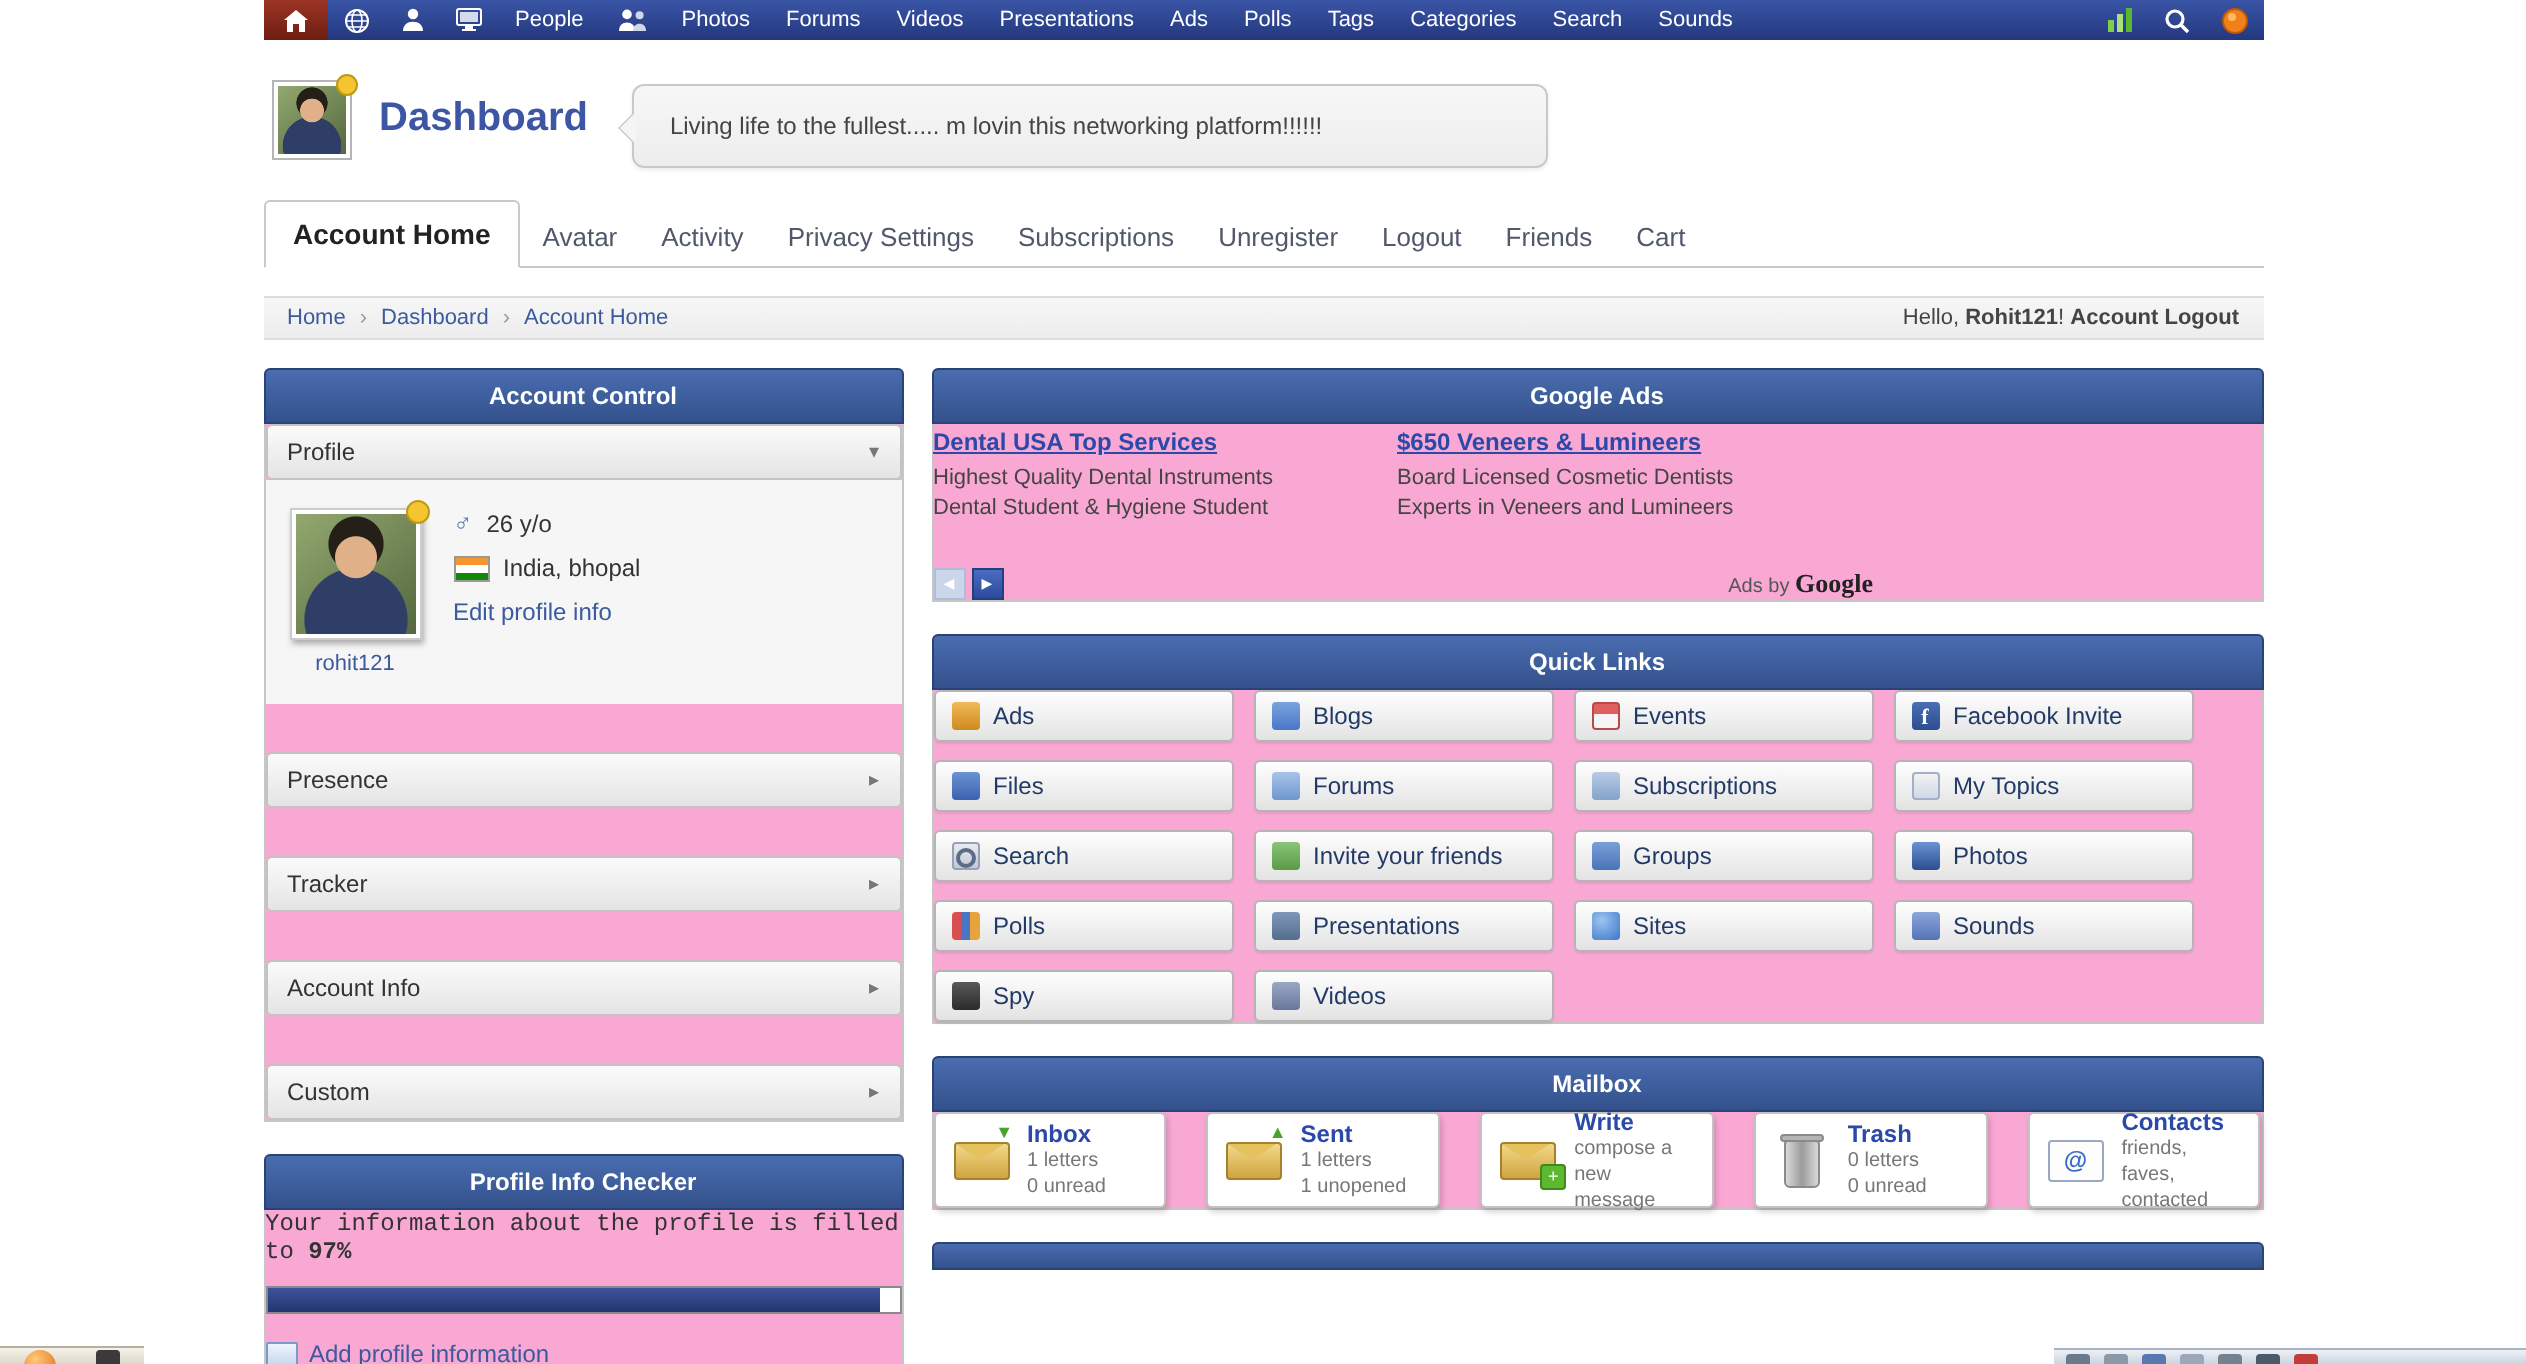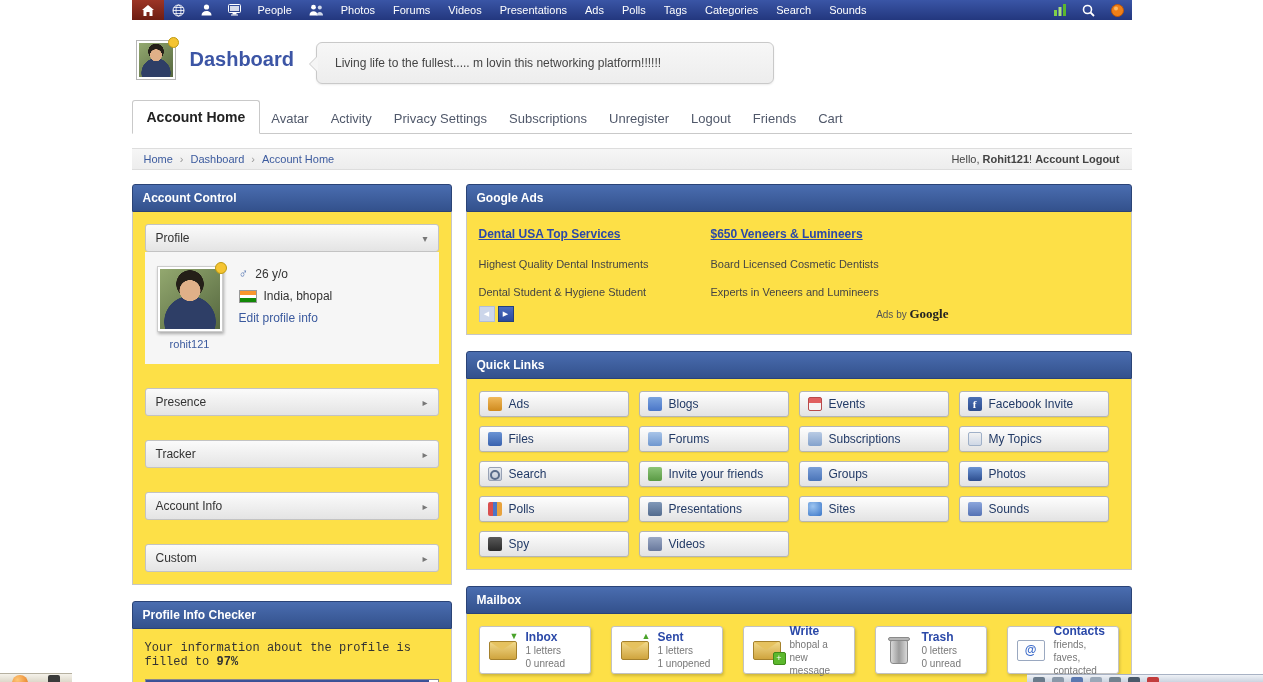--- a/index.html
+++ b/index.html
@@ -50,22 +50,22 @@
   .hello{color:#444;}
   .hello b{cursor:pointer;}
 
   
   .main{display:flex;gap:14px;margin-top:14px;align-items:flex-start;}
   .col-left{width:320px;flex:none;}
   .col-right{flex:1;min-width:0;}
   .block{margin-bottom:16px;}
   .block-h{background:linear-gradient(#4a6db0,#33518c);color:#fff;font-weight:bold;font-size:12px;
       padding:6px 10px;border:1px solid #2a4377;border-radius:3px 3px 0 0;display:flex;
-      justify-content:flex-start;align-items:center;}
-  .block-b{border:1px solid #c6c6c6;border-top:0;background:#fde047;padding:12px;}
+      justify-content:center;align-items:center;}
+  .block-b{border:1px solid #c6c6c6;border-top:0;background:#f9a8d4;}
 
   
   .acc{background:linear-gradient(#fbfbfb,#e4e4e4);border:1px solid #c3c3c3;border-radius:3px;height:26px;
       display:flex;align-items:center;justify-content:space-between;padding:0 10px;font-size:12px;color:#333;
       cursor:pointer;margin-top:24px;}
   .acc.first{margin-top:0;}
   .chev{color:#777;font-size:10px;}
   .chev-down::before{content:"\25BE";}
   .chev-right::before{content:"\25B8";}
   .profile-panel{background:#f6f6f6;padding:14px 12px;display:flex;gap:16px;}
@@ -88,22 +88,22 @@
   .progress-fill{height:100%;background:linear-gradient(#3d549b,#22366f);}
   .addlink{margin-top:13px;font-size:12px;display:flex;align-items:center;gap:6px;}
   .vcard{display:inline-block;width:14px;height:10px;background:linear-gradient(#eef4fc,#c9d9ef);
       border:1px solid #7a9ac9;border-radius:1px;flex:none;}
 
   
   .ads-wrap{width:470px;}
   .ads-row{display:flex;}
   .ad{width:232px;flex:none;}
   .ad-title{font-size:12px;font-weight:bold;color:#2b49a8;text-decoration:underline;cursor:pointer;}
-  .ad-line{font-size:11px;color:#444;margin-top:16px;}
-  .ads-foot{display:flex;justify-content:space-between;align-items:flex-end;margin-top:8px;}
+  .ad-line{font-size:11px;color:#444;margin-top:3px;}
+  .ads-foot{display:flex;justify-content:space-between;align-items:flex-end;margin-top:24px;}
   .ads-nav{display:flex;gap:3px;}
   .ads-btn{width:14px;height:14px;display:flex;align-items:center;justify-content:center;font-size:7px;
       cursor:pointer;color:#fff;}
   .ads-prev{background:#ccd6ea;border:1px solid #b0bdd8;}
   .ads-prev::before{content:"\25C0";}
   .ads-next{background:linear-gradient(#4a6cc0,#2b4a9c);border:1px solid #23407e;}
   .ads-next::before{content:"\25B6";}
   .ads-by{font-size:10px;color:#555;}
   .google-logo{font-family:"Liberation Serif",serif;font-weight:bold;font-size:13px;color:#222;}
 
@@ -495,21 +495,21 @@
                 <div class="mb-line">1 letters</div>
                 <div class="mb-line">1 unopened</div>
               </div>
             </div>
             <div class="mb-box">
               <div class="mb-ic">
                   <div class="env env-write"></div>
                 </div>
               <div>
                 <div class="mb-label">Write</div>
-                <div class="mb-line">bhopal a</div>
+                <div class="mb-line">compose a</div>
                 <div class="mb-line">new message</div>
               </div>
             </div>
             <div class="mb-box">
               <div class="mb-ic">
                   <div class="trashcan"></div>
                 </div>
               <div>
                 <div class="mb-label">Trash</div>
                 <div class="mb-line">0 letters</div>

